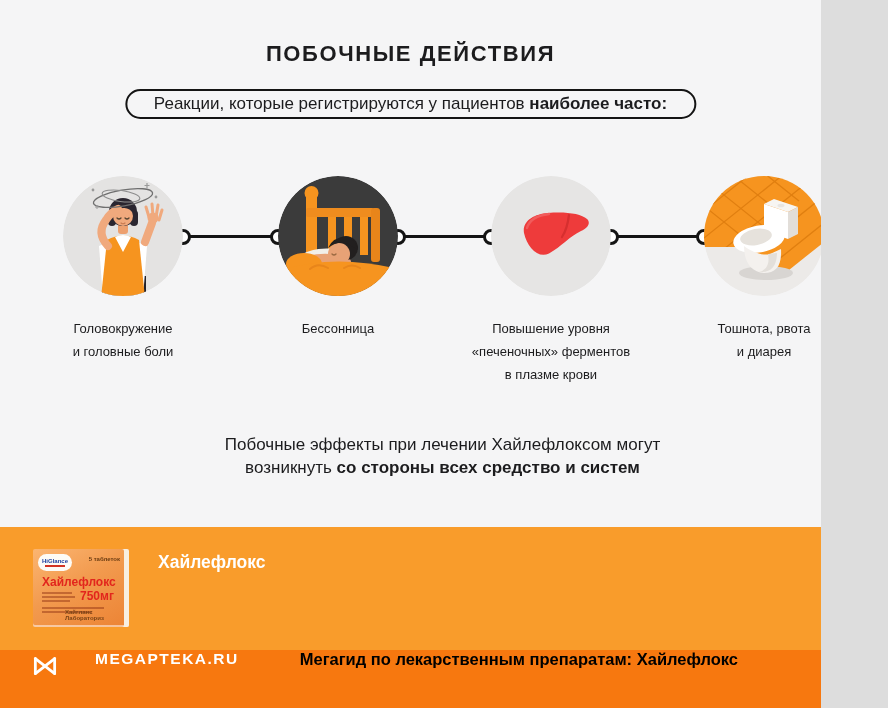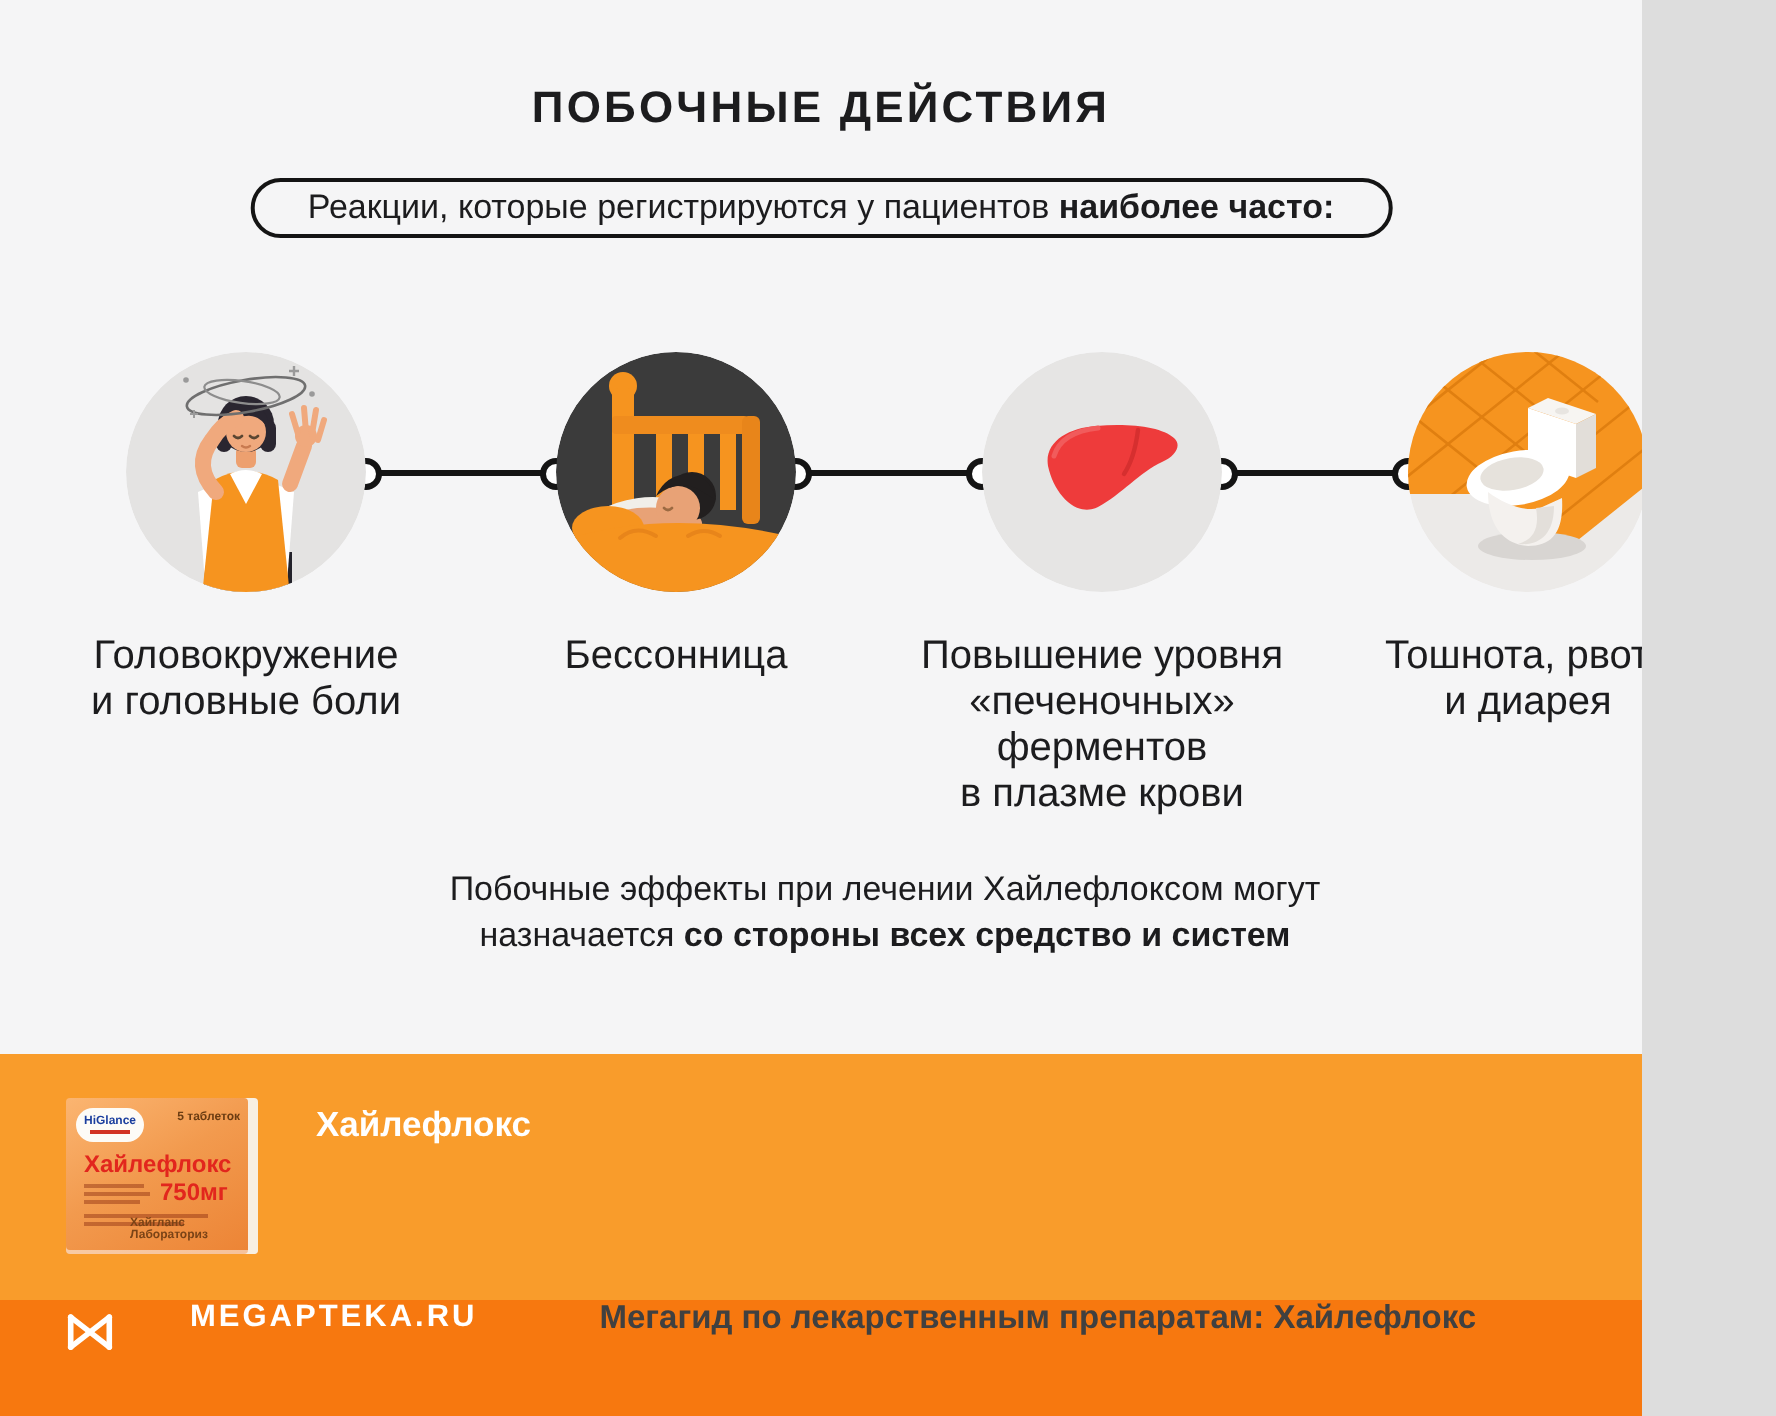--- a/index.html
+++ b/index.html
@@ -12,21 +12,21 @@
         font-size:17px;font-weight:500;white-space:nowrap;}
   .pill b{font-weight:700;}
   .fx-circle{position:absolute;top:176px;width:120px;height:120px;}
   #fx1{left:63px}#fx2{left:278px}#fx3{left:491px}#fx4{left:704px}
   .seg{position:absolute;top:235px;height:3px;background:#141414;}
   #seg1{left:184px;width:94px}#seg2{left:398px;width:93px}#seg3{left:611px;width:93px}
   .dot{position:absolute;top:229px;width:10px;height:10px;border:3px solid #141414;
        border-radius:50%;background:#fff;}
   #dot1{left:175px}#dot2{left:270px}#dot3{left:390px}#dot4{left:483px}#dot5{left:603px}#dot6{left:696px}
   .caption{position:absolute;top:317px;width:240px;text-align:center;
-           font-size:20px;line-height:23px;font-weight:500;white-space:pre-line;}
+           font-size:13px;line-height:23px;font-weight:500;white-space:pre-line;}
   #cap1{left:3px}#cap2{left:218px}#cap3{left:431px}#cap4{left:644px}
   .note{position:absolute;top:433px;left:0;width:100%;text-align:center;
         font-size:17px;line-height:23px;font-weight:500;padding-left:32px;}
   .note b{font-weight:800;}
   .panel{position:absolute;top:527px;left:0;width:888px;height:123px;background:#f99c2b;}
   .medbox{position:absolute;left:33px;top:22px;width:96px;height:78px;border-radius:2px;
           background:linear-gradient(150deg,#fbb571 0%,#f29a4e 45%,#ec8334 100%);
           box-shadow:inset -5px 0 0 #f8efe2, inset 0 -2px 0 rgba(255,255,255,.5);overflow:hidden;}
   .medbox-logo{position:absolute;left:5px;top:5px;width:34px;height:17px;background:#fdfbf6;
                border-radius:9px;display:flex;flex-direction:column;align-items:center;justify-content:center;}
@@ -36,21 +36,21 @@
   .medbox-name{position:absolute;left:9px;top:26px;font-size:12px;font-weight:800;color:#e2261d;}
   .medbox-dose{position:absolute;left:47px;top:40px;font-size:12px;font-weight:800;color:#e2261d;}
   .mline{position:absolute;height:2px;background:rgba(140,45,15,.45);}
   .medbox-mfr{position:absolute;left:32px;bottom:6px;font-size:6px;font-weight:700;color:#7a4316;}
   .panel-name{position:absolute;left:158px;top:25px;font-size:17.5px;font-weight:800;color:#ffffff;}
   .panel-desc{position:absolute;left:158px;top:54px;font-size:16.5px;line-height:23px;color:#fdf2d9;font-weight:500;}
   .footer{position:absolute;top:650px;left:0;width:888px;height:58px;background:#f7780f;
           display:flex;align-items:flex-start;gap:23px;}
   .flogo{margin-left:30px;width:30px;height:30px;flex:0 0 auto;}
   .fbrand{margin-left:12px;font-size:15.5px;font-weight:800;letter-spacing:1.5px;color:#fff;}
-  .ftag{margin-left:38px;font-size:16.5px;font-weight:700;color:#404040;}
+  .ftag{margin-left:38px;font-size:16.5px;font-weight:700;color:#000000;}
 </style>
 </head>
 <body>
 
 <div class="stage">
 
   <h1 class="title">ПОБОЧНЫЕ ДЕЙСТВИЯ</h1>
 
   <div class="pill">
     <span>Реакции, которые регистрируются у пациентов </span><b>наиболее часто:</b>
@@ -180,21 +180,21 @@
 и головные боли</div>
   <div class="caption" id="cap2">Бессонница</div>
   <div class="caption" id="cap3">Повышение уровня
 «печеночных» ферментов
 в плазме крови</div>
   <div class="caption" id="cap4">Тошнота, рвота
 и диарея</div>
 
   <div class="note">
     <div>Побочные эффекты при лечении Хайлефлоксом могут</div>
-    <div><span>назначается </span><b>со стороны всех средство и систем</b></div>
+    <div><span>возникнуть </span><b>со стороны всех средство и систем</b></div>
   </div>
 
   <div class="panel">
     <div class="medbox">
       <div class="medbox-logo">
         <div class="medbox-brand">HiGlance</div>
         <div class="medbox-brandbar"></div>
       </div>
       <div class="medbox-count">5 таблеток</div>
       <div class="medbox-name">Хайлефлокс</div>

